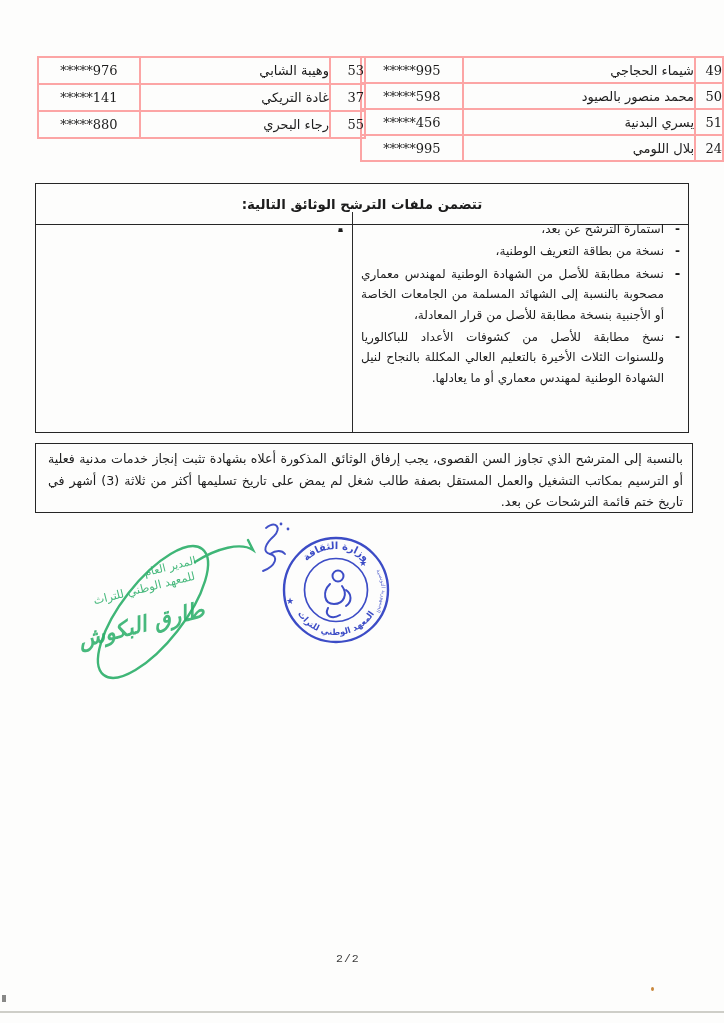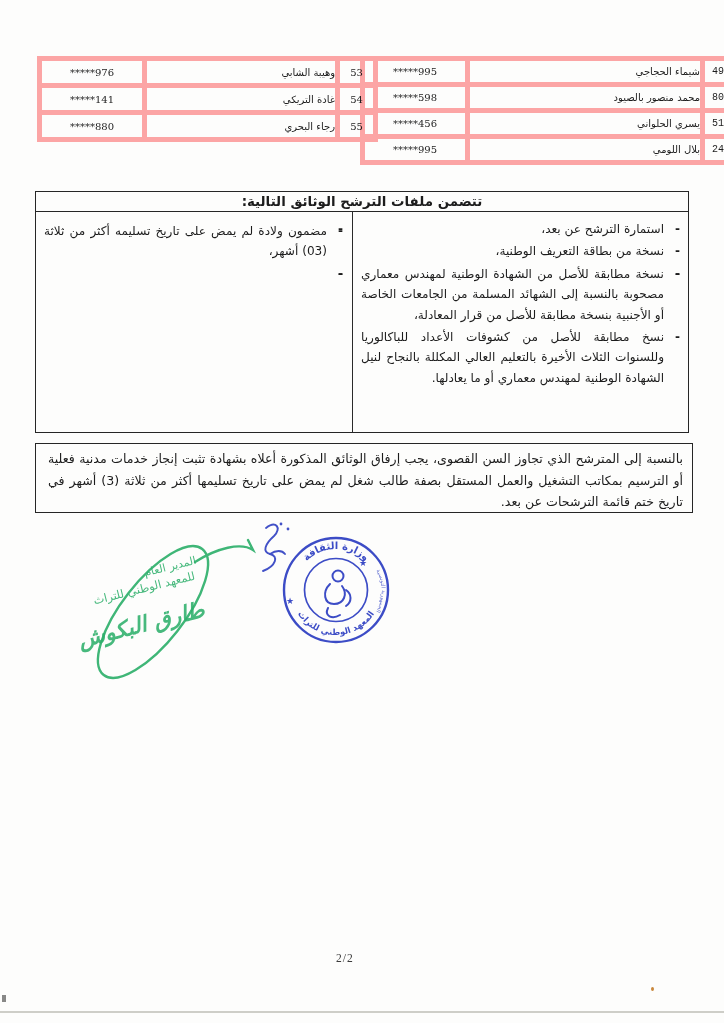--- a/index.html
+++ b/index.html
@@ -5,41 +5,41 @@
   html,body{margin:0;padding:0;background:#e8e8e6;}
   .page{
     position:relative; width:724px; height:1023px; margin:0 auto;
     background:#fdfdfc; overflow:hidden;
     font-family:"DejaVu Sans", sans-serif; color:#1c1c1c;
     direction:rtl;
   }
   
   table.cand{ position:absolute; border-collapse:collapse; table-layout:fixed; }
   table.cand td{
-    border:5px solid #fca5a5; font-size:10px; overflow:hidden;
+    border:2px solid #fca5a5; font-size:13px; overflow:hidden;
     white-space:nowrap; vertical-align:middle; padding:0;
   }
   .tbl-right{ left:360px; top:56px; width:358px; }
   .tbl-right tr{ height:26px; }
   .tbl-left{ left:37px; top:56px; width:323px; }
   .tbl-left tr{ height:27px; }
-  td.c-num{ text-align:center; font-family:"DejaVu Serif",serif; font-size:13px;margin-top:12px; }
-  .tbl-right td.c-num{ width:26px;font-family:Liberation Mono, monospace; }
+  td.c-num{ text-align:right; font-family:"DejaVu Serif",serif; font-size:13px;margin-top:12px; }
+  .tbl-right td.c-num{ width:26px; }
   .tbl-left  td.c-num{ width:33px; }
   td.c-name{ text-align:right; padding-right:6px; }
   .tbl-right td.c-name{ width:230px; }
   .tbl-left  td.c-name{ width:188px;margin-left:16px; }
   td.c-masked{ width:100px; text-align:center; font-family:"DejaVu Serif",serif; font-size:12.8px; }
   td.c-masked span{ direction:ltr; unicode-bidi:bidi-override; }
   
   .title-box{
-    position:absolute; left:35px; top:183px; width:654px; height:21px;
+    position:absolute; left:35px; top:183px; width:654px; height:42px;
     border:1.6px solid #262626; box-sizing:border-box;
     display:flex; align-items:center; justify-content:center;
-    font-weight:bold; font-size:13.4px;margin-top:8px;
+    font-weight:bold; font-size:13.4px;
   }
   .docs-box{
     position:absolute; left:35px; top:212px; width:654px; height:221px;
     border:1.6px solid #262626; border-top:none; box-sizing:border-box; overflow:hidden;
   }
   .col{ position:absolute; top:0; bottom:0; box-sizing:border-box; padding-top:7px; }
   .col-first{ right:0; width:336px; border-left:1.2px solid #2a2a2a; }
   .col-second{ left:0; width:315px; }
   .li{ position:relative; padding:0 24px 0 8px; margin-bottom:2px;
        font-size:12.1px; line-height:20.4px; text-align:justify; }
@@ -51,21 +51,21 @@
     padding:4px 9px 0 12px; font-size:12.6px; line-height:21.5px;
     text-align:justify;
   }
   
   .sig-svg{ position:absolute; left:45px; top:520px; }
   .stamp-svg{ position:absolute; left:272px; top:528px; }
   .paraph-svg{ position:absolute; left:250px; top:516px; }
   
   .page-num{
     position:absolute; left:336px; top:952px; direction:ltr;
-    font-family:Liberation Serif, serif; font-size:11.5px; color:#3b3b3b; letter-spacing:1px;
+    font-family:Liberation Mono, monospace; font-size:11.5px; color:#3b3b3b; letter-spacing:1px;
   }
   .scan-line{ position:absolute; left:0; top:1011px; width:724px; height:2px;
     background:#c6c6be; opacity:.85; }
   .speck-dark{ position:absolute; left:2px; top:995px; width:4px; height:7px;
     background:#555; opacity:.7; }
   .speck-orange{ position:absolute; left:651px; top:987px; width:3px; height:4px;
     background:#c9873c; border-radius:50%; }
 </style>
 </head>
 <body>
@@ -73,46 +73,46 @@
 <div class="page">
 
   <table class="cand tbl-right">
     <tbody>
         <tr>
       <td class="c-num">49</td>
       <td class="c-name">شيماء الحجاجي</td>
       <td class="c-masked"><span>*****995</span></td>
     </tr>
     <tr>
-      <td class="c-num">80</td>
+      <td class="c-num">50</td>
       <td class="c-name">محمد منصور بالصيود</td>
       <td class="c-masked"><span>*****598</span></td>
     </tr>
     <tr>
       <td class="c-num">51</td>
-      <td class="c-name">يسري الحلواني</td>
+      <td class="c-name">يسري البدنية</td>
       <td class="c-masked"><span>*****456</span></td>
     </tr>
     <tr>
       <td class="c-num">24</td>
       <td class="c-name">بلال اللومي</td>
       <td class="c-masked"><span>*****995</span></td>
     </tr>
   </tbody>
     </table>
 
   <table class="cand tbl-left">
     <tbody>
         <tr>
       <td class="c-num">53</td>
       <td class="c-name">وهيبة الشابي</td>
       <td class="c-masked"><span>*****976</span></td>
     </tr>
     <tr>
-      <td class="c-num">54</td>
+      <td class="c-num">37</td>
       <td class="c-name">غادة التريكي</td>
       <td class="c-masked"><span>*****141</span></td>
     </tr>
     <tr>
       <td class="c-num">55</td>
       <td class="c-name">رجاء البحري</td>
       <td class="c-masked"><span>*****880</span></td>
     </tr>
   </tbody>
     </table>
@@ -122,21 +122,21 @@
   <div class="docs-box">
     <div class="col col-first">
       <div class="li"><span class="dash">-</span><span>استمارة الترشح عن بعد،</span></div>
       <div class="li"><span class="dash">-</span><span>نسخة من بطاقة التعريف الوطنية،</span></div>
       <div class="li"><span class="dash">-</span></div>
       <div class="li"><span class="dash">-</span><span>نسخة مطابقة للأصل من الشهادة الوطنية لمهندس معماري مصحوبة بالنسبة إلى الشهائد المسلمة من الجامعات الخاصة أو الأجنبية بنسخة مطابقة للأصل من قرار المعادلة،</span></div>
       <div class="li"><span class="dash">-</span><span>نسخ مطابقة للأصل من كشوفات الأعداد للباكالوريا وللسنوات الثلاث الأخيرة بالتعليم العالي المكللة بالنجاح لنيل الشهادة الوطنية لمهندس معماري أو ما يعادلها.</span></div>
     </div>
     <div class="col col-second">
       <div class="li"><span class="dash">-</span></div>
-      <div class="li"><span class="dash">-</span><span>مضمون ولادة لم يمض على تاريخ تسليمه أكثر من ثلاثة (03) أشهر،</span></div>
+      <div class="li"><span class="dash">-</span></div>
       <div class="li"><span class="dash">-</span></div>
       <div class="li"><span class="dash">-</span></div>
     </div>
   </div>
 
   <div class="note-box">بالنسبة إلى المترشح الذي تجاوز السن القصوى، يجب إرفاق الوثائق المذكورة أعلاه بشهادة تثبت إنجاز خدمات مدنية فعلية أو الترسيم بمكاتب التشغيل والعمل المستقل بصفة طالب شغل لم يمض على تاريخ تسليمها أكثر من ثلاثة (3) أشهر في تاريخ ختم قائمة الترشحات عن بعد.</div>
 
   <svg class="sig-svg" width="240" height="165" viewBox="0 0 240 165">
     <g stroke="#2fb06c" fill="none" stroke-width="2.4" opacity="0.92" stroke-linecap="round">
       <ellipse cx="108" cy="92" rx="80" ry="31" transform="rotate(-52 108 92)"></ellipse>

